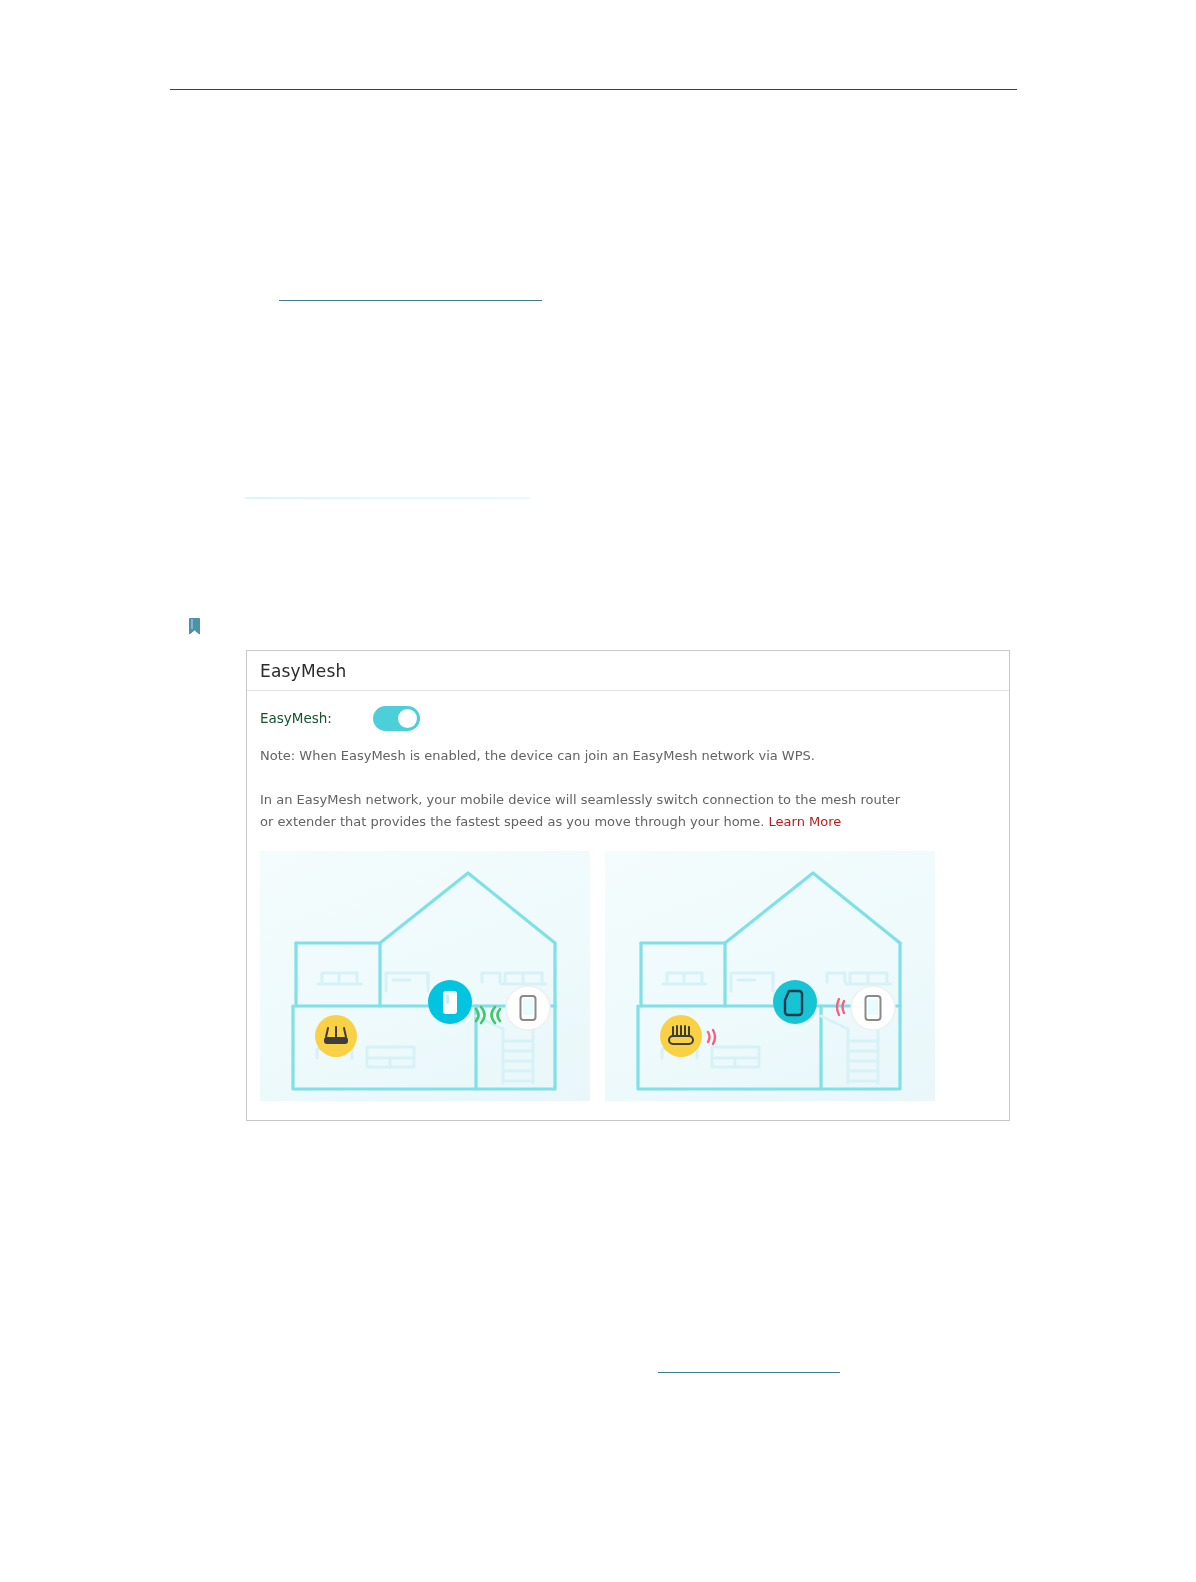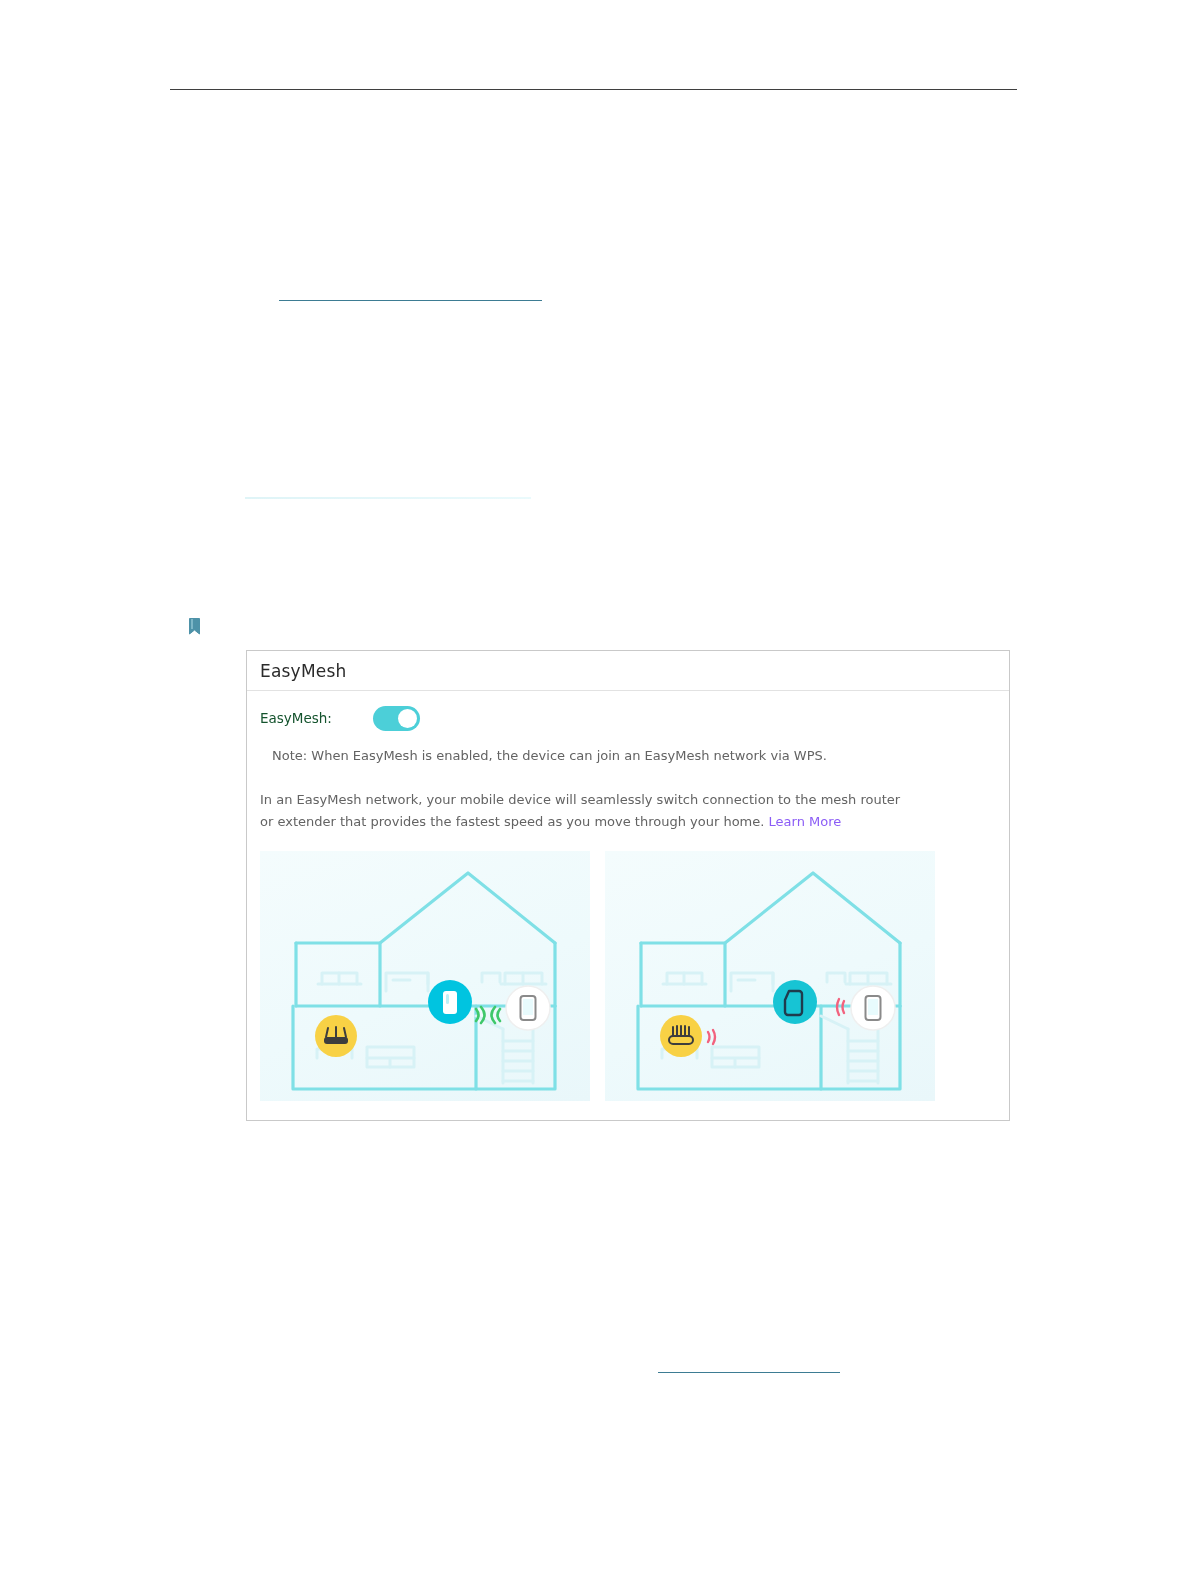--- a/index.html
+++ b/index.html
@@ -101,32 +101,32 @@
     right: 3px;
     width: 19px;
     height: 19px;
     border-radius: 50%;
     background: #ffffff;
   }
 
   .note-text {
     font-size: 13px;
     color: #636363;
-    margin: 0 0 6px 12px;
+    margin: 0 0 6px 0;
     line-height: 22px;
   }
   .desc-text {
     font-size: 13px;
     color: #636363;
     margin: 22px 0 0 0;
     line-height: 22px;
     width: 645px;
   }
   .learn-more {
-    color: #8b5cf6;
+    color: #b91c1c;
     text-decoration: none;
     cursor: pointer;
   }
 
   
   .illustrations {
     display: flex;
     gap: 15px;
     margin-top: 18px;
   }

